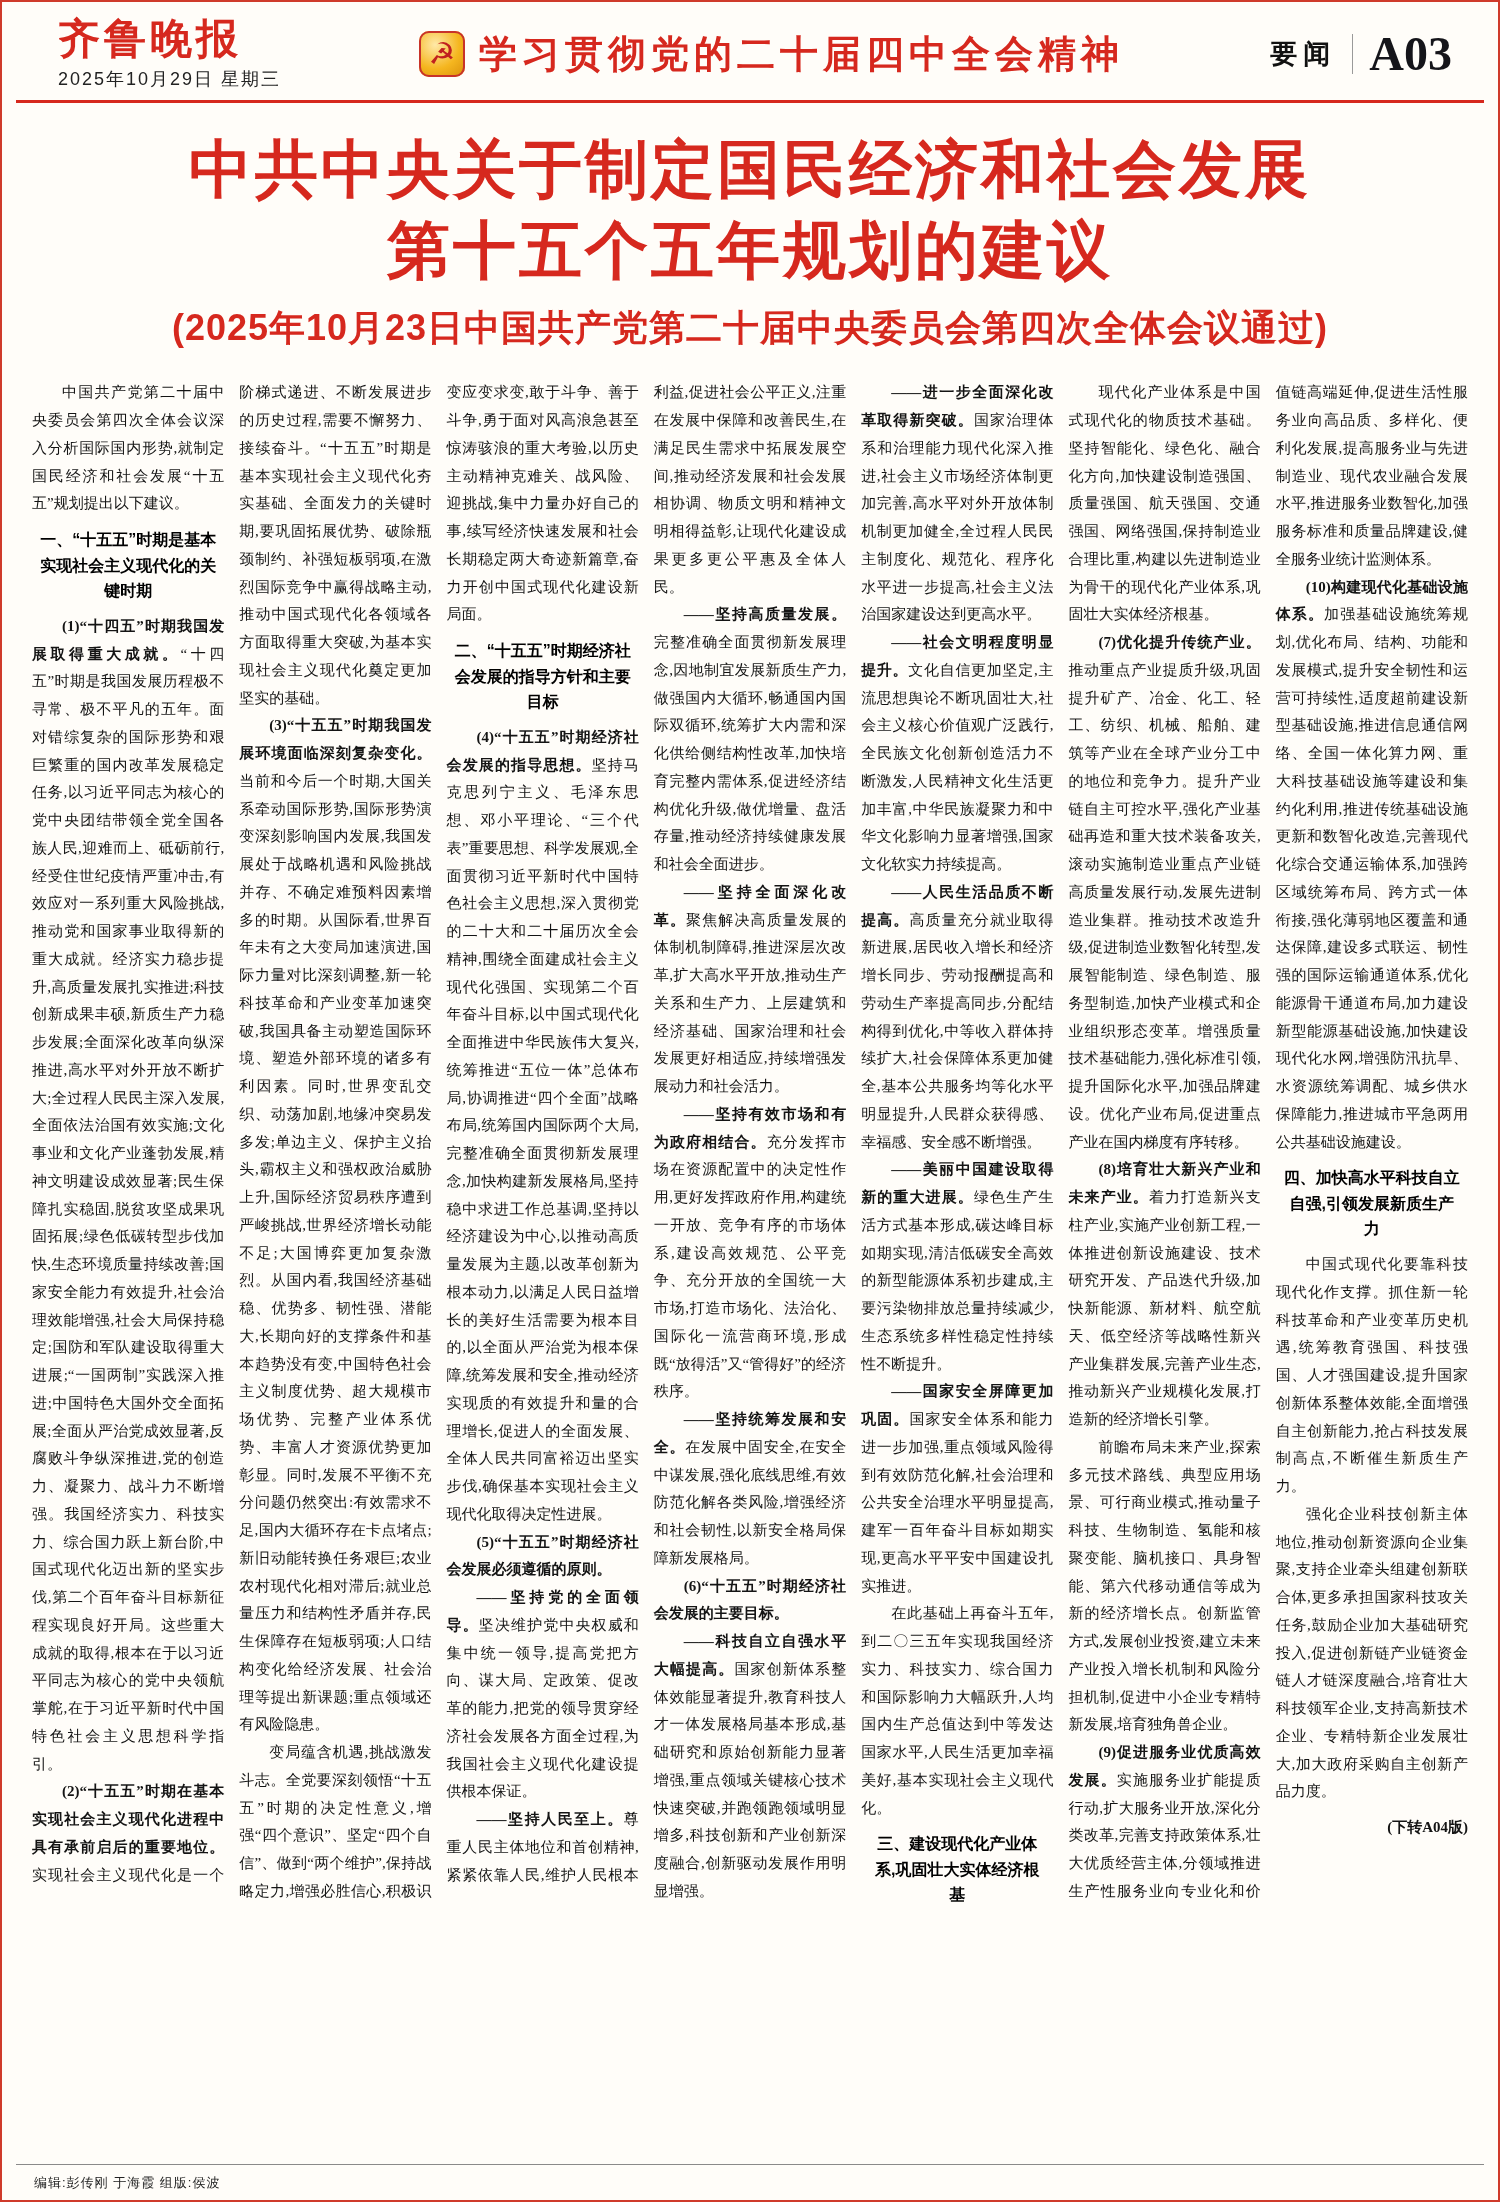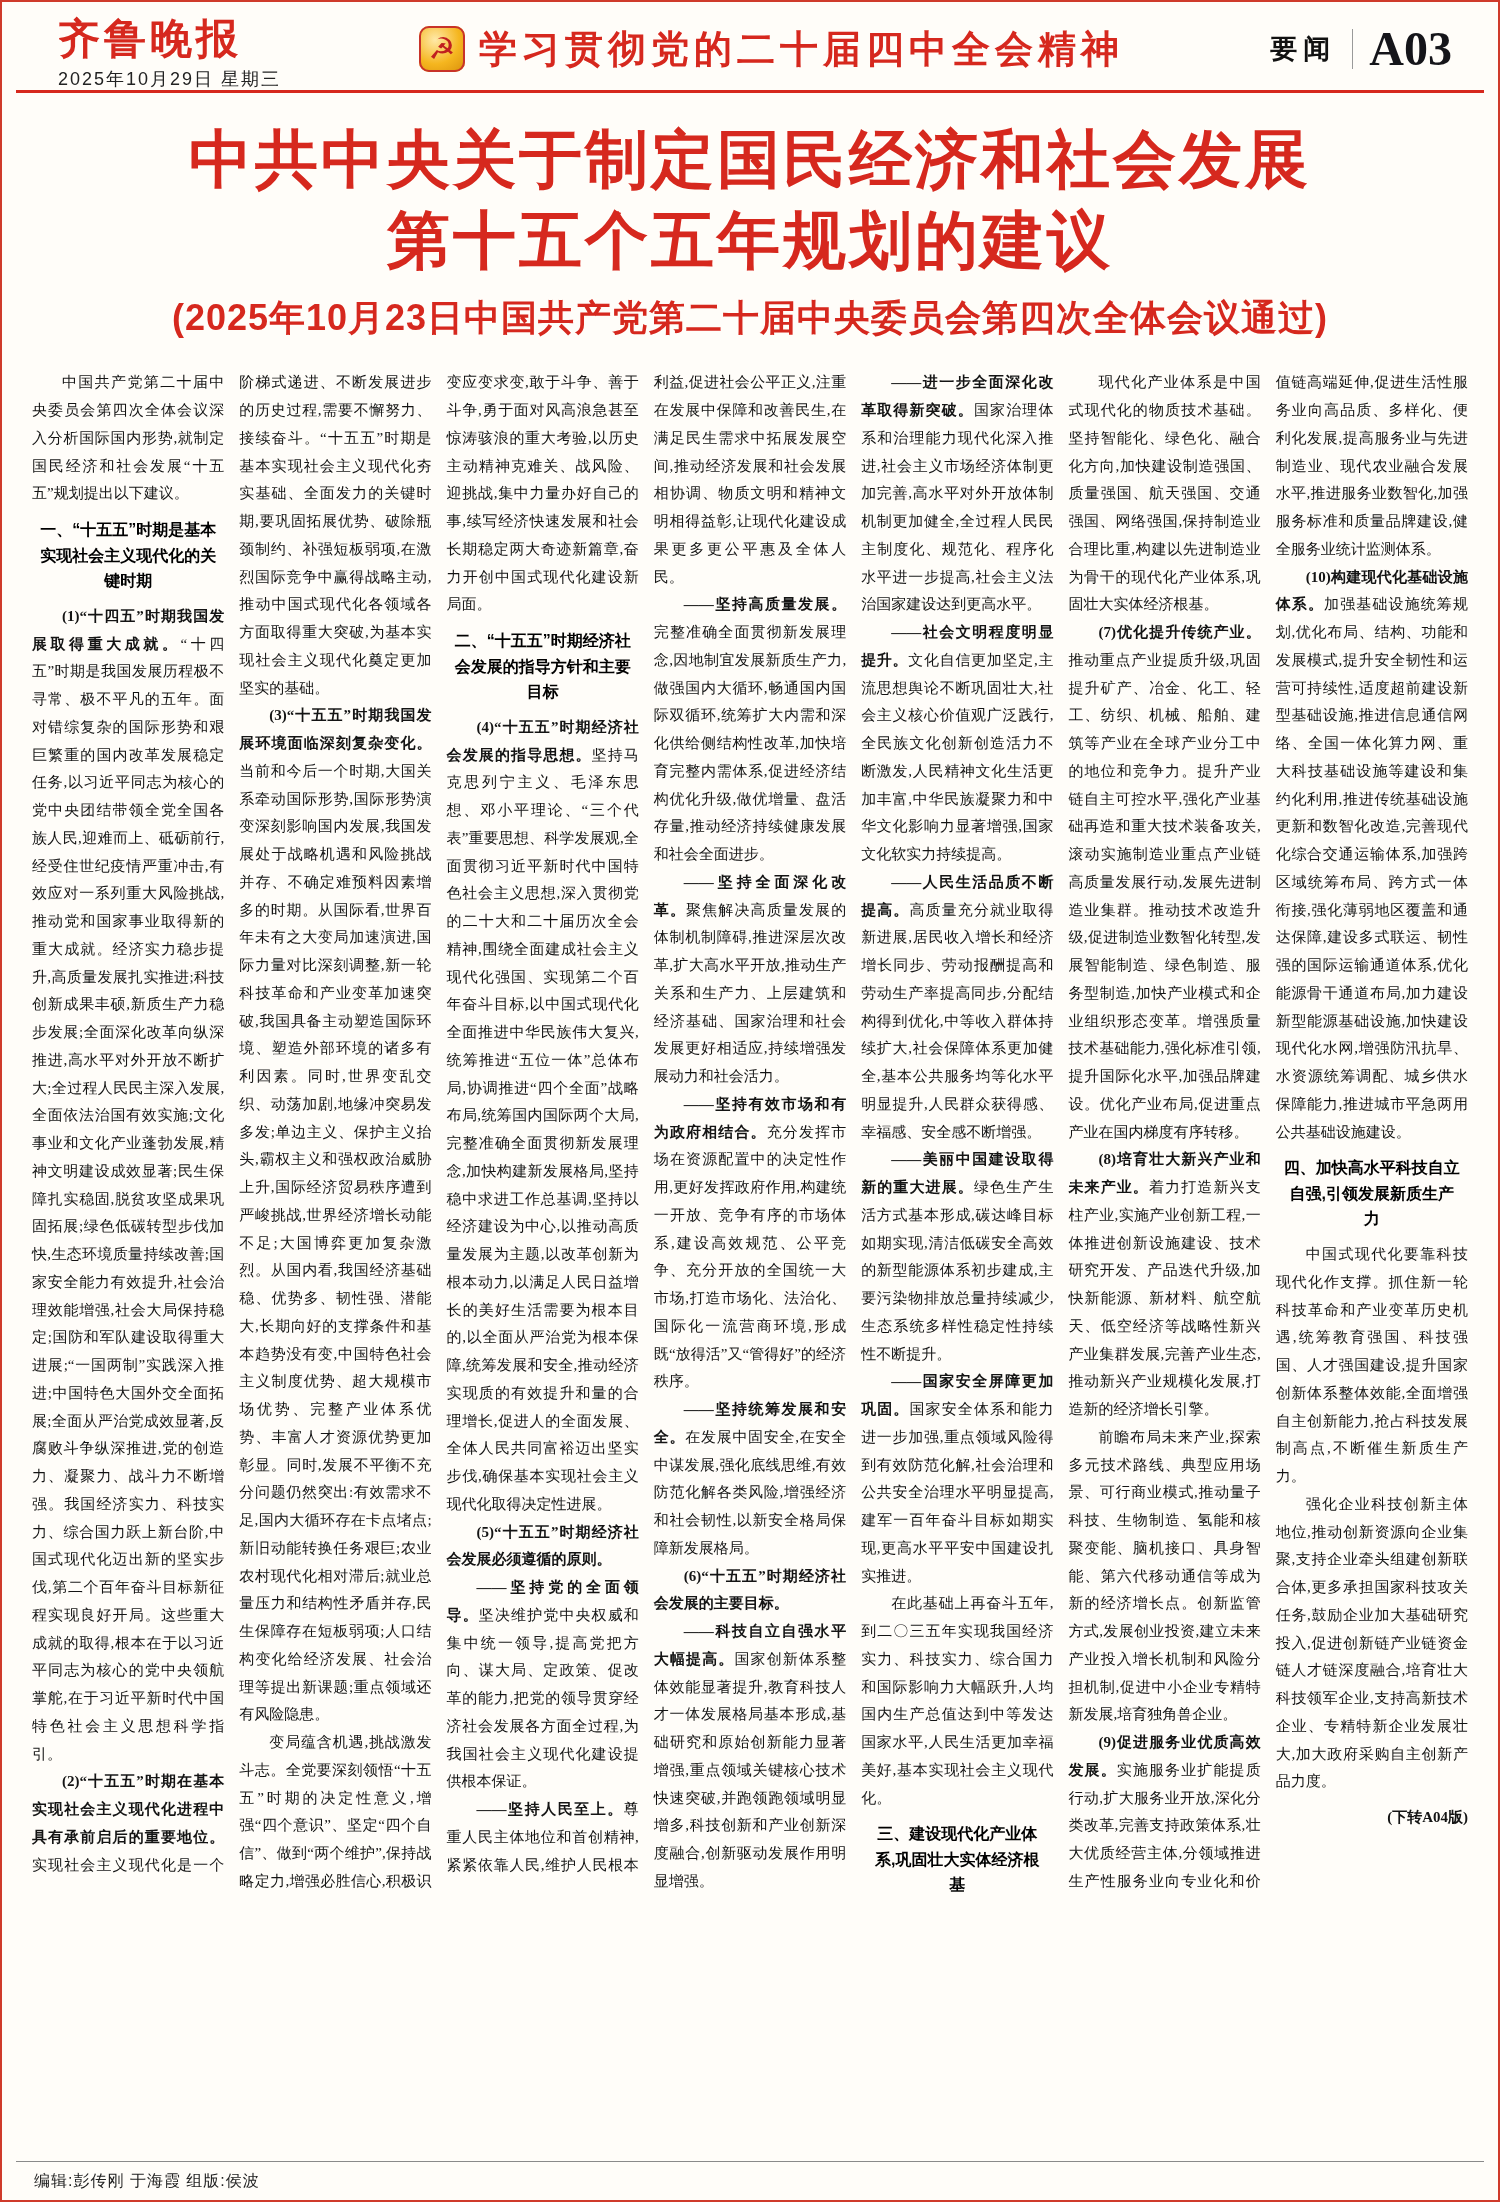--- a/index.html
+++ b/index.html
@@ -13,21 +13,21 @@
     margin: 0 auto;
     background: #fffdf9;
     border: 2px solid #cf3a2b;
     overflow: hidden;
   }
 
   
   .header {
     display: flex;
     padding: 16px 46px 10px 56px;
-    height: 88px;
+    height: 98px;
   }
   .masthead-block { display: flex; flex-direction: column; align-items: flex-start; min-width: 220px; }
   .masthead {
     font-size: 42px; font-weight: 900; color: #d6281e;
     letter-spacing: 4px; line-height: 1;
     font-family: "Liberation Serif", "DejaVu Serif", serif;
   }
   .dateline { font-size: 18px; color: #222; margin-top: 7px; letter-spacing: 2px;
     font-family: "Liberation Sans", "DejaVu Sans", sans-serif; }
 
@@ -85,21 +85,21 @@
     font-family: "Liberation Sans", "DejaVu Sans", sans-serif;
     break-inside: avoid; line-height: 1.6;
   }
   .turn-note { text-align: right; text-indent: 0; font-weight: bold; margin-top: 8px; }
 
   
   .footer {
     position: absolute; left: 14px; right: 14px; bottom: 8px;
     border-top: 1px solid #8a8a8a;
     padding: 9px 18px 0;
-    font-size: 16px; color: #222; letter-spacing: 1px;
+    font-size: 13px; color: #222; letter-spacing: 1px;
     font-family: "Liberation Sans", "DejaVu Sans", sans-serif;
   }
 </style>
 </head>
 <body>
 
 <div class="page">
 
   <div class="header">
     <div class="masthead-block">

